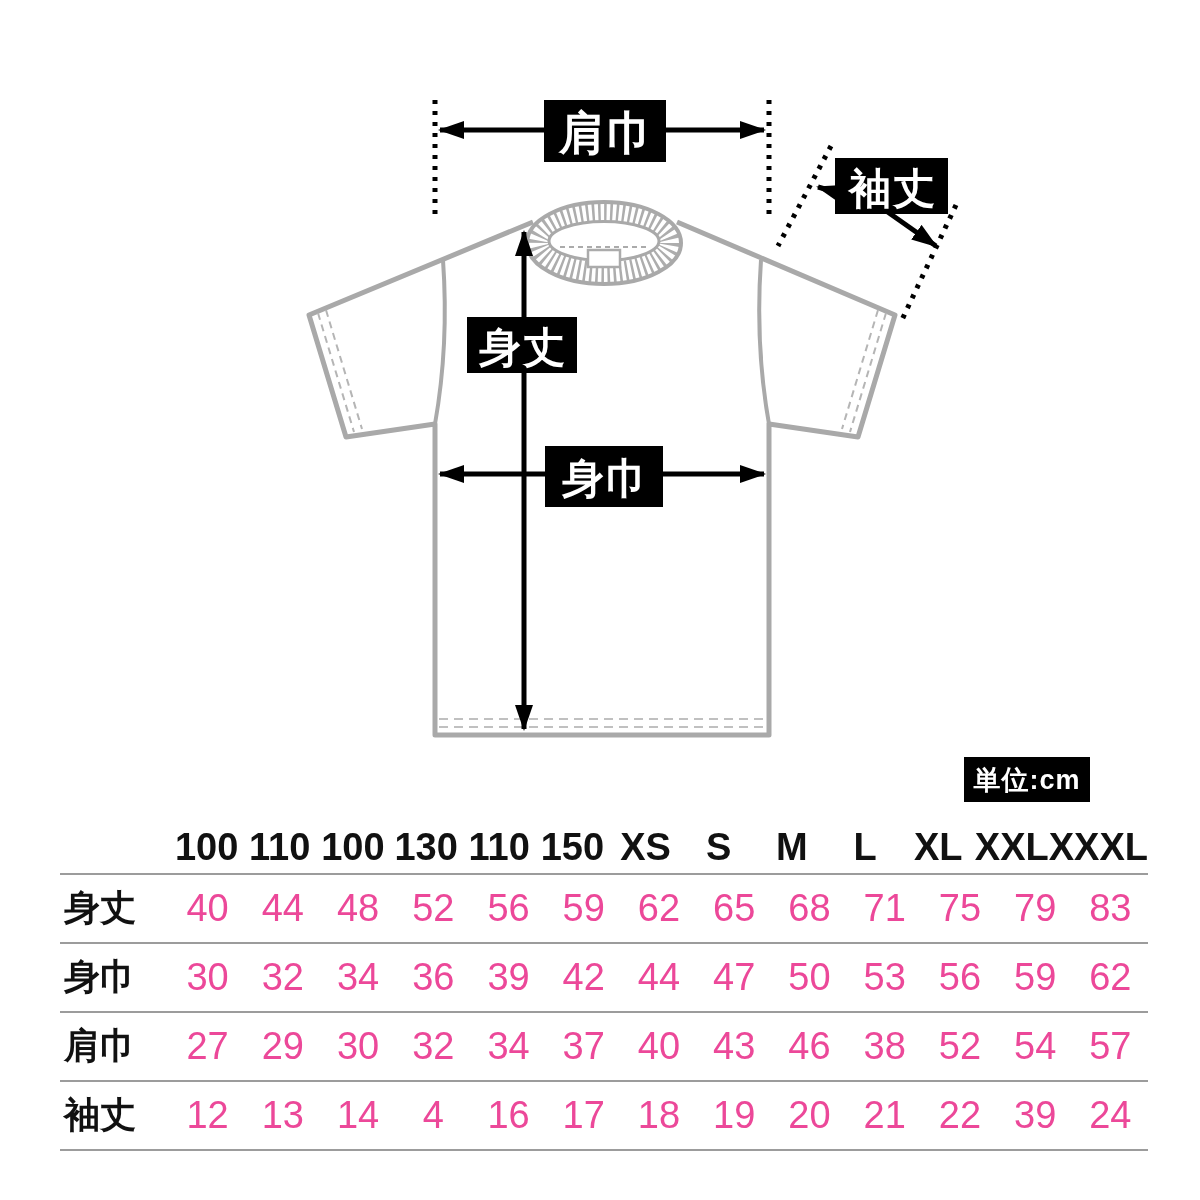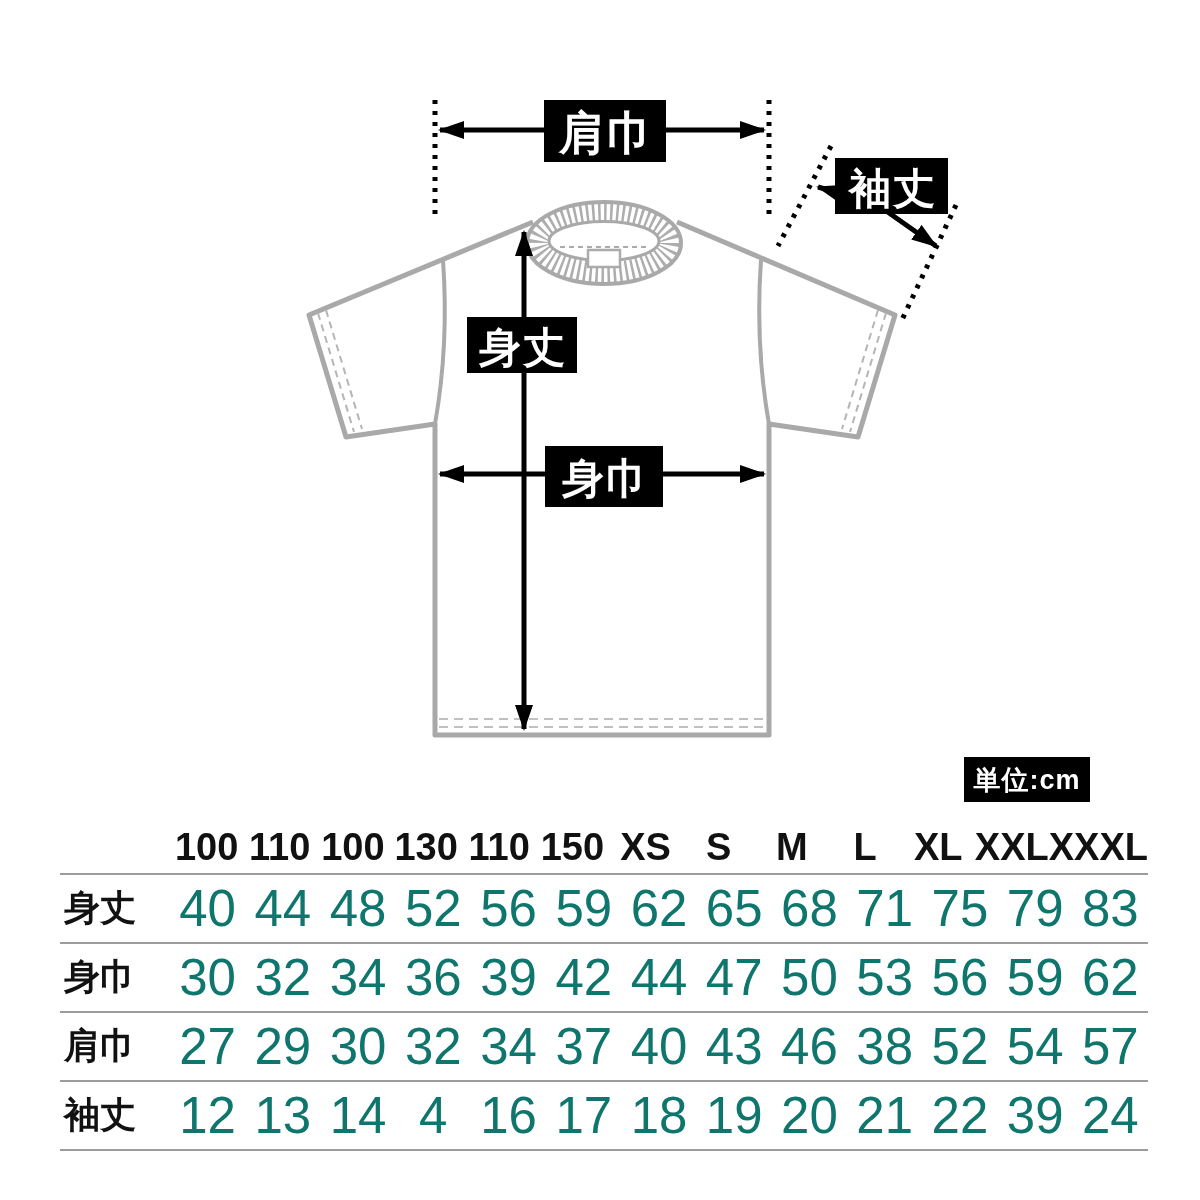--- a/index.html
+++ b/index.html
@@ -14,21 +14,21 @@
   .size-table{position:absolute;left:60px;top:822px;width:1088px;}
   .t-row{display:grid;grid-template-columns:110px repeat(13,1fr);
       border-bottom:2px solid #9c9c9c;align-items:stretch;}
   .t-row.head{height:51px;border-bottom:2px solid #9c9c9c;}
   .t-row.data{height:67px;}
   .hc{display:flex;align-items:center;justify-content:center;
       font-weight:bold;font-size:38px;color:#111;white-space:nowrap;}
   .rl{display:flex;align-items:center;justify-content:flex-start;padding-left:4px;
       font-weight:bold;font-size:36px;color:#111;white-space:nowrap;}
   .dc{display:flex;align-items:center;justify-content:center;
-      font-size:51px;color:#0f766e;white-space:nowrap;}
+      font-size:38px;color:#ec4899;white-space:nowrap;}
 </style>
 </head>
 <body>
 
 <div id="stage">
 
   <svg width="1200" height="820" viewBox="0 0 1200 820" style="position:absolute;left:0;top:0;">
     <defs>
       <marker id="ah" markerUnits="userSpaceOnUse" markerWidth="26" markerHeight="18" refX="24" refY="9" orient="auto-start-reverse">
         <path d="M0,0 L26,9 L0,18 Z" fill="#000"></path>

